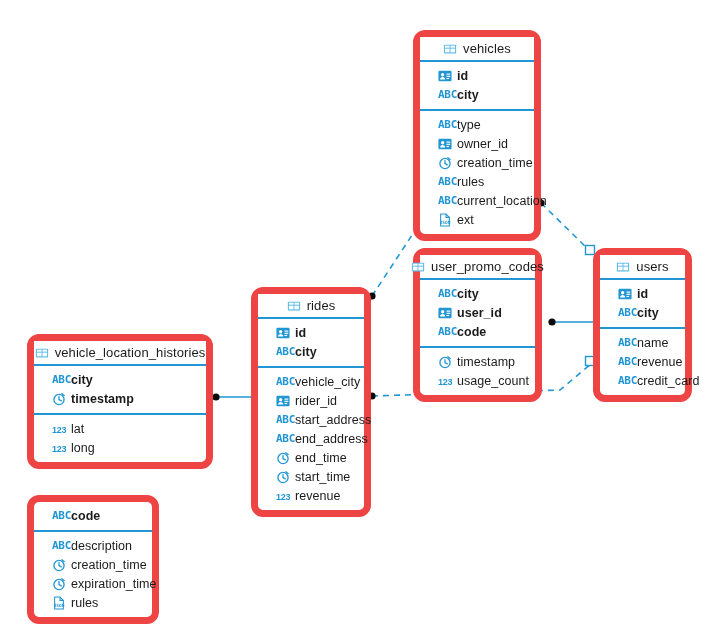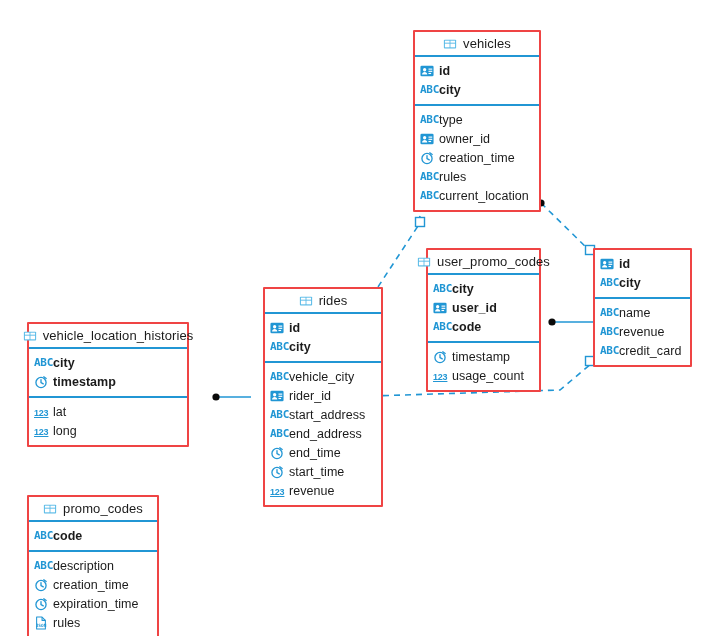--- a/index.html
+++ b/index.html
@@ -21,23 +21,23 @@
     position: absolute;
     left: 0; top: 0;
     width: 705px; height: 636px;
     pointer-events: none;
   }
 
   
   .erd-table {
     position: absolute;
     box-sizing: border-box;
-    border: 2px solid #ef4444;
+    border: 7px solid #ef4444;
     background: #ffffff;
-    border-radius: 1px;
+    border-radius: 12px;
   }
   .tbl-header {
     box-sizing: border-box;
     height: 25px;
     display: flex;
     align-items: center;
     justify-content: center;
     gap: 6px;
     border-bottom: 2px solid #2196d4;
     padding: 0 8px;
@@ -52,21 +52,21 @@
   .tbl-section {
     padding: 4px 0 5px 0;
   }
   .tbl-section.pk {
     border-bottom: 2px solid #2196d4;
   }
   .col-row {
     display: flex;
     align-items: center;
     gap: 5px;
-    padding: 0 5px;
+    padding: 0 18px;
     height: 19px;
   }
   .col-name {
     font-size: 12.5px;
     color: #1b1b1b;
     white-space: nowrap;
     letter-spacing: 0.05px;
   }
   .col-row.is-pk .col-name {
     font-weight: bold;
@@ -90,21 +90,20 @@
     text-align: center;
   }
   .ico-123 {
     font-family: "Liberation Sans", sans-serif;
     font-size: 9px;
     font-weight: bold;
     color: #2196d4;
     line-height: 16px;
     letter-spacing: -0.2px;
     text-align: center;
-    text-decoration: underline;
   }
 </style>
 </head>
 <body>
 
 <div id="canvas">
 
   <svg class="wires" viewBox="0 0 705 636" xmlns="http://www.w3.org/2000/svg">
     <g id="wires-group">
         <polyline points="420,216 418,226 372,296" fill="none" stroke="#2196d4" stroke-width="1.6" stroke-dasharray="6,5"></polyline>
@@ -185,23 +184,33 @@
             <span class="col-name">creation_time</span>
           </div>
           <div class="col-row">
             <span class="ico ico-abc">ABC</span>
             <span class="col-name">rules</span>
           </div>
           <div class="col-row">
             <span class="ico ico-abc">ABC</span>
             <span class="col-name">current_location</span>
           </div>
-        </div>
-      </div>
-      <div class="erd-table" style="left: 413px; top: 248px; width: 115px; margin-left: 13px;">
+          <div class="col-row">
+            <span class="ico">
+              <svg viewBox="0 0 16 16">
+                <path d="M3 1.2 h6.2 L13 4.9 V14.8 H3 Z" fill="#ffffff" stroke="#2196d4" stroke-width="1.2" stroke-linejoin="round"></path>
+                <path d="M9.2 1.2 V5.0 H13" fill="none" stroke="#2196d4" stroke-width="1.2" stroke-linejoin="round"></path>
+                <text x="8" y="13.1" font-family="DejaVu Sans Mono, monospace" font-size="5.1" font-weight="bold" fill="#2196d4" text-anchor="middle">JSON</text>
+              </svg>
+            </span>
+            <span class="col-name">ext</span>
+          </div>
+        </div>
+      </div>
+      <div class="erd-table" style="left: 413px; top: 248px; width: 129px;">
         <div class="tbl-header">
           <span class="ico">
             <svg viewBox="0 0 16 16">
               <rect x="1" y="3" width="14" height="10" rx="1" fill="#5bbbe8"></rect>
               <rect x="2.2" y="4.2" width="5.3" height="2.3" fill="#ffffff"></rect>
               <rect x="8.5" y="4.2" width="5.3" height="2.3" fill="#ffffff"></rect>
               <rect x="2.2" y="7.6" width="5.3" height="4.2" fill="#ffffff"></rect>
               <rect x="8.5" y="7.6" width="5.3" height="4.2" fill="#ffffff"></rect>
             </svg>
           </span>
@@ -241,20 +250,32 @@
             </span>
             <span class="col-name">timestamp</span>
           </div>
           <div class="col-row">
             <span class="ico ico-123">123</span>
             <span class="col-name">usage_count</span>
           </div>
         </div>
       </div>
       <div class="erd-table" style="left: 593px; top: 248px; width: 99px;">
+        <div class="tbl-header">
+          <span class="ico">
+            <svg viewBox="0 0 16 16">
+              <rect x="1" y="3" width="14" height="10" rx="1" fill="#5bbbe8"></rect>
+              <rect x="2.2" y="4.2" width="5.3" height="2.3" fill="#ffffff"></rect>
+              <rect x="8.5" y="4.2" width="5.3" height="2.3" fill="#ffffff"></rect>
+              <rect x="2.2" y="7.6" width="5.3" height="4.2" fill="#ffffff"></rect>
+              <rect x="8.5" y="7.6" width="5.3" height="4.2" fill="#ffffff"></rect>
+            </svg>
+          </span>
+          <span class="tbl-title">users</span>
+        </div>
         <div class="tbl-section pk">
           <div class="col-row is-pk">
             <span class="ico">
               <svg viewBox="0 0 16 16">
                 <rect x="0.5" y="2" width="15" height="12" rx="1.5" fill="#2196d4"></rect>
                 <circle cx="5.3" cy="6.6" r="1.9" fill="#ffffff"></circle>
                 <path d="M2.3 12.1c0-1.9 1.4-3 3-3s3 1.1 3 3z" fill="#ffffff"></path>
                 <rect x="9.7" y="5.2" width="4.3" height="1.3" fill="#ffffff"></rect>
                 <rect x="9.7" y="7.7" width="4.3" height="1.3" fill="#ffffff"></rect>
                 <rect x="9.7" y="10.2" width="3" height="1.3" fill="#ffffff"></rect>
@@ -275,21 +296,21 @@
           <div class="col-row">
             <span class="ico ico-abc">ABC</span>
             <span class="col-name">revenue</span>
           </div>
           <div class="col-row">
             <span class="ico ico-abc">ABC</span>
             <span class="col-name">credit_card</span>
           </div>
         </div>
       </div>
-      <div class="erd-table" style="left: 251px; top: 287px; width: 120px; margin-left: 12px;">
+      <div class="erd-table" style="left: 251px; top: 287px; width: 120px;">
         <div class="tbl-header">
           <span class="ico">
             <svg viewBox="0 0 16 16">
               <rect x="1" y="3" width="14" height="10" rx="1" fill="#5bbbe8"></rect>
               <rect x="2.2" y="4.2" width="5.3" height="2.3" fill="#ffffff"></rect>
               <rect x="8.5" y="4.2" width="5.3" height="2.3" fill="#ffffff"></rect>
               <rect x="2.2" y="7.6" width="5.3" height="4.2" fill="#ffffff"></rect>
               <rect x="8.5" y="7.6" width="5.3" height="4.2" fill="#ffffff"></rect>
             </svg>
           </span>
@@ -359,21 +380,21 @@
               </svg>
             </span>
             <span class="col-name">start_time</span>
           </div>
           <div class="col-row">
             <span class="ico ico-123">123</span>
             <span class="col-name">revenue</span>
           </div>
         </div>
       </div>
-      <div class="erd-table" style="left: 27px; top: 322px; width: 162px;">
+      <div class="erd-table" style="left: 27px; top: 334px; width: 186px;">
         <div class="tbl-header">
           <span class="ico">
             <svg viewBox="0 0 16 16">
               <rect x="1" y="3" width="14" height="10" rx="1" fill="#5bbbe8"></rect>
               <rect x="2.2" y="4.2" width="5.3" height="2.3" fill="#ffffff"></rect>
               <rect x="8.5" y="4.2" width="5.3" height="2.3" fill="#ffffff"></rect>
               <rect x="2.2" y="7.6" width="5.3" height="4.2" fill="#ffffff"></rect>
               <rect x="8.5" y="7.6" width="5.3" height="4.2" fill="#ffffff"></rect>
             </svg>
           </span>
@@ -400,32 +421,20 @@
             <span class="ico ico-123">123</span>
             <span class="col-name">lat</span>
           </div>
           <div class="col-row">
             <span class="ico ico-123">123</span>
             <span class="col-name">long</span>
           </div>
         </div>
       </div>
       <div class="erd-table" style="left: 27px; top: 495px; width: 132px;">
-        <div class="tbl-header">
-          <span class="ico">
-            <svg viewBox="0 0 16 16">
-              <rect x="1" y="3" width="14" height="10" rx="1" fill="#5bbbe8"></rect>
-              <rect x="2.2" y="4.2" width="5.3" height="2.3" fill="#ffffff"></rect>
-              <rect x="8.5" y="4.2" width="5.3" height="2.3" fill="#ffffff"></rect>
-              <rect x="2.2" y="7.6" width="5.3" height="4.2" fill="#ffffff"></rect>
-              <rect x="8.5" y="7.6" width="5.3" height="4.2" fill="#ffffff"></rect>
-            </svg>
-          </span>
-          <span class="tbl-title">promo_codes</span>
-        </div>
         <div class="tbl-section pk">
           <div class="col-row is-pk">
             <span class="ico ico-abc">ABC</span>
             <span class="col-name">code</span>
           </div>
         </div>
         <div class="tbl-section">
           <div class="col-row">
             <span class="ico ico-abc">ABC</span>
             <span class="col-name">description</span>

